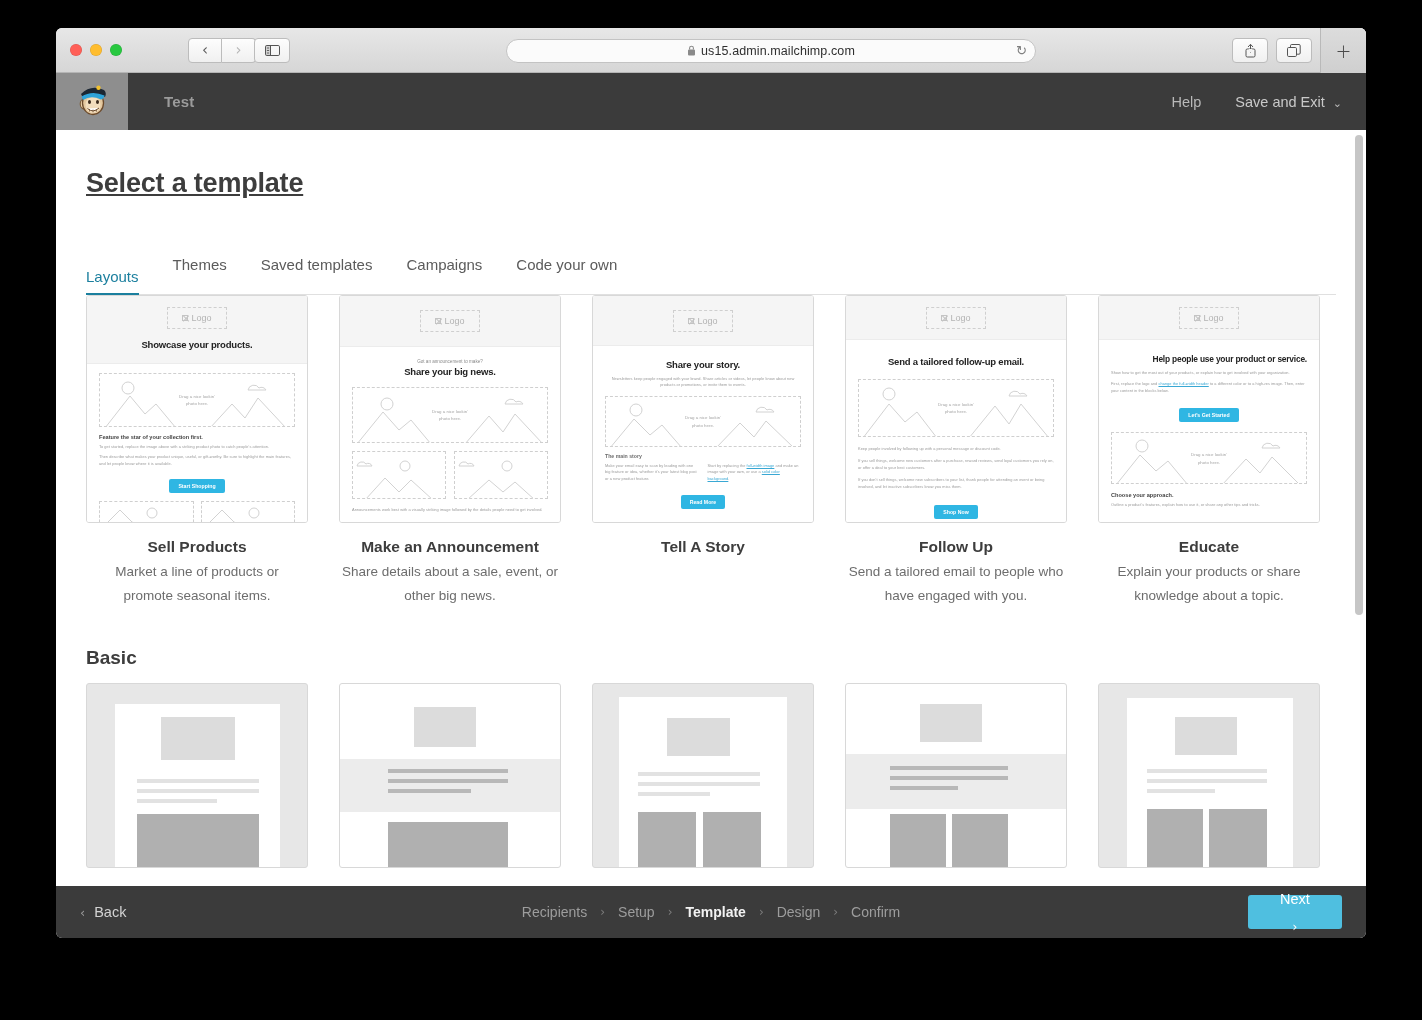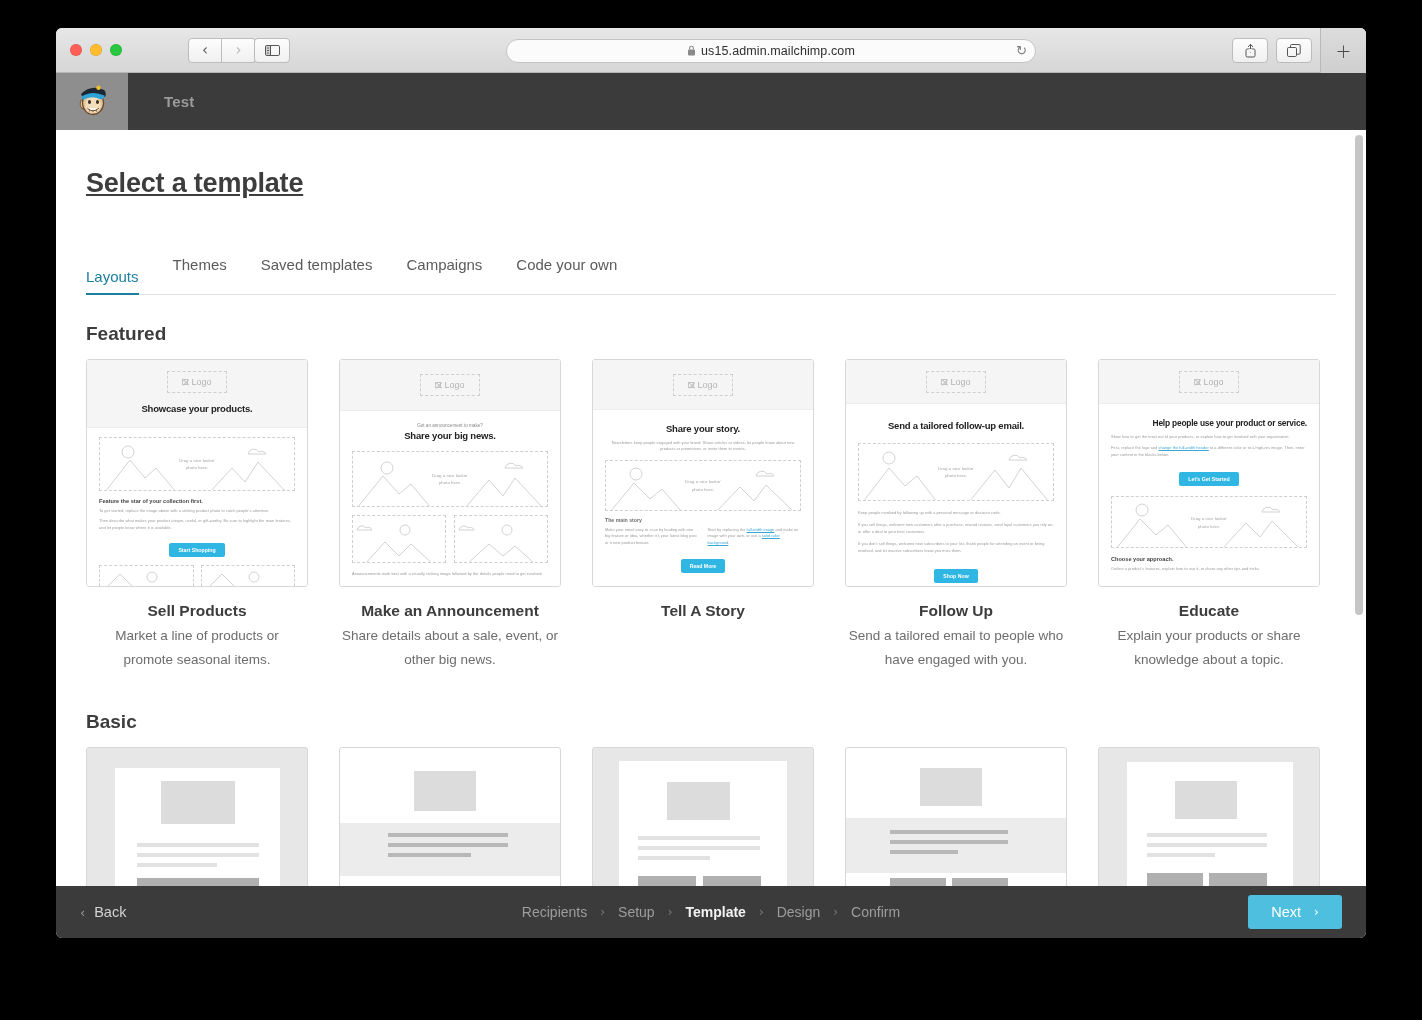--- a/index.html
+++ b/index.html
@@ -285,20 +285,21 @@
   .sep { color: #7d7d7d; font-size: 12px; font-family: "DejaVu Sans", sans-serif; }
 
   .nextbtn {
     position: absolute; right: 24px;
     background: #4fbfe0; color: #fff;
     font-size: 14.5px;
     border: none; border-radius: 3px;
     height: 34px; width: 94px;
     display: flex; align-items: center; justify-content: center; gap: 13px;
     cursor: pointer;
+    flex-direction: column;
   }
   .nextbtn .ic { font-size: 12px; font-family: "DejaVu Sans", sans-serif; }
 </style>
 </head>
 <body>
 
 <div class="window">
 
   <div class="titlebar">
     <div class="traffic">
@@ -370,36 +371,39 @@
         <circle cx="27.5" cy="5.8" r="2.2" fill="#f2c12e"></circle>
         <ellipse cx="18.5" cy="20" rx="1.5" ry="1.9" fill="#3a2a1c"></ellipse>
         <ellipse cx="26.5" cy="20" rx="1.5" ry="1.9" fill="#3a2a1c"></ellipse>
         <path d="M16.5 26.5 Q22 31.5 28 26" fill="#fff" stroke="#6b4a2c" stroke-width="1"></path>
         <line x1="18.5" y1="27" x2="18.5" y2="29.6" stroke="#6b4a2c" stroke-width=".7"></line>
         <line x1="22" y1="27.6" x2="22" y2="30.3" stroke="#6b4a2c" stroke-width=".7"></line>
         <line x1="25.4" y1="27.2" x2="25.4" y2="29.8" stroke="#6b4a2c" stroke-width=".7"></line>
       </svg>
     </div>
     <div class="app-title">Test</div>
+    <div class="header-right">
+      <a class="header-link">Help</a>
+      <a class="header-link strong"><span>Save and Exit</span><span class="caret">⌄</span></a>
+    </div>
   </div>
 
   <div class="page">
     <div class="content">
 
       <div class="page-title">Select a template</div>
 
       <div class="tabs">
         <div class="tab active">Layouts</div>
         <div class="tab">Themes</div>
         <div class="tab">Saved templates</div>
         <div class="tab">Campaigns</div>
         <div class="tab">Code your own</div>
       </div>
 
-      <div class="section-title">Featured</div>
 
       <div class="grid">
 
         <div class="card">
           <div class="thumb">
             <div class="mini">
               <div class="mini-head" style="padding-bottom:13px;">
                 <div class="logo-ph">
                   <span class="sq"></span>
                   <span>Logo</span>

